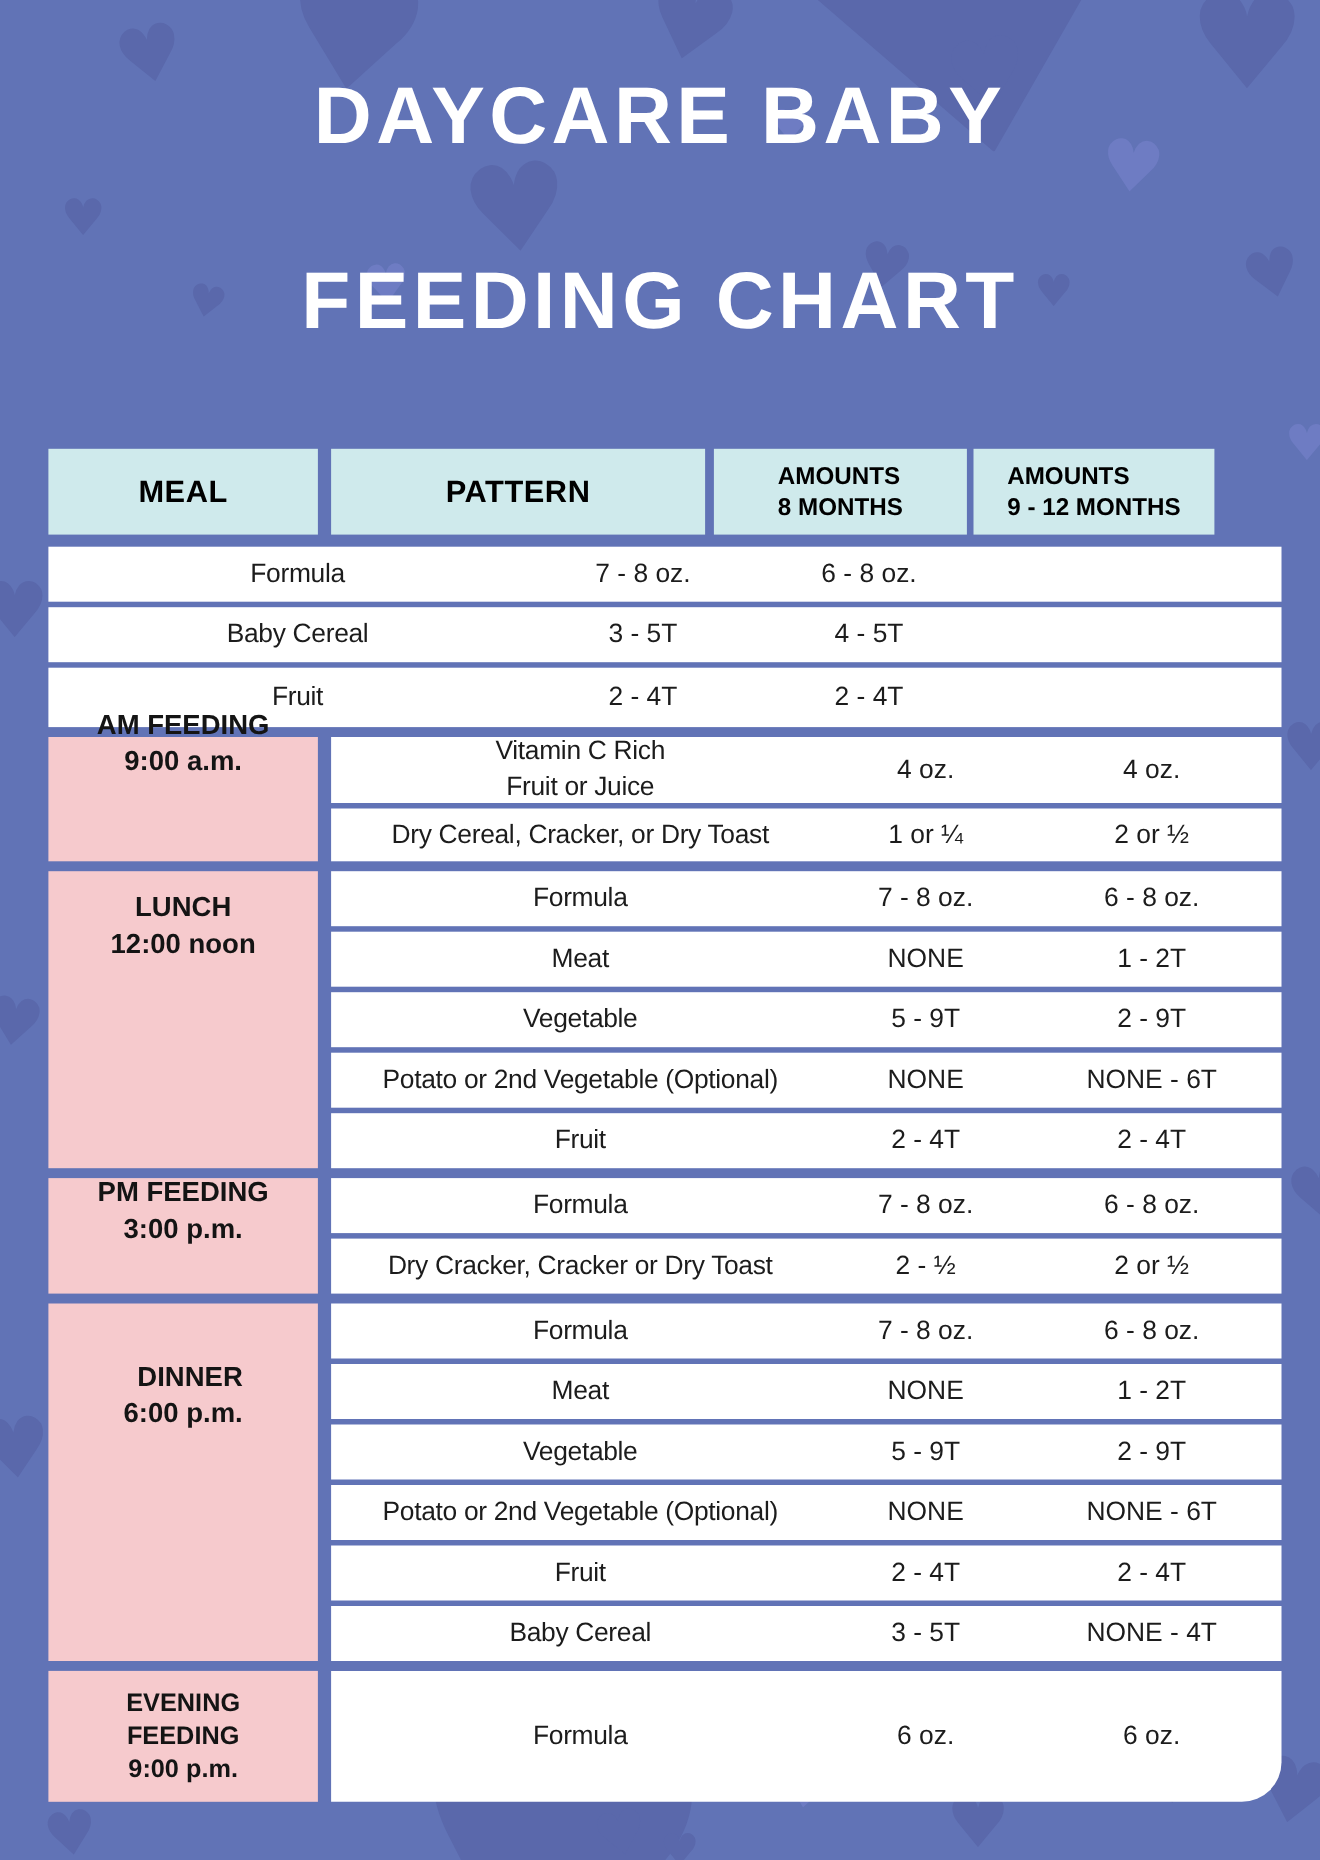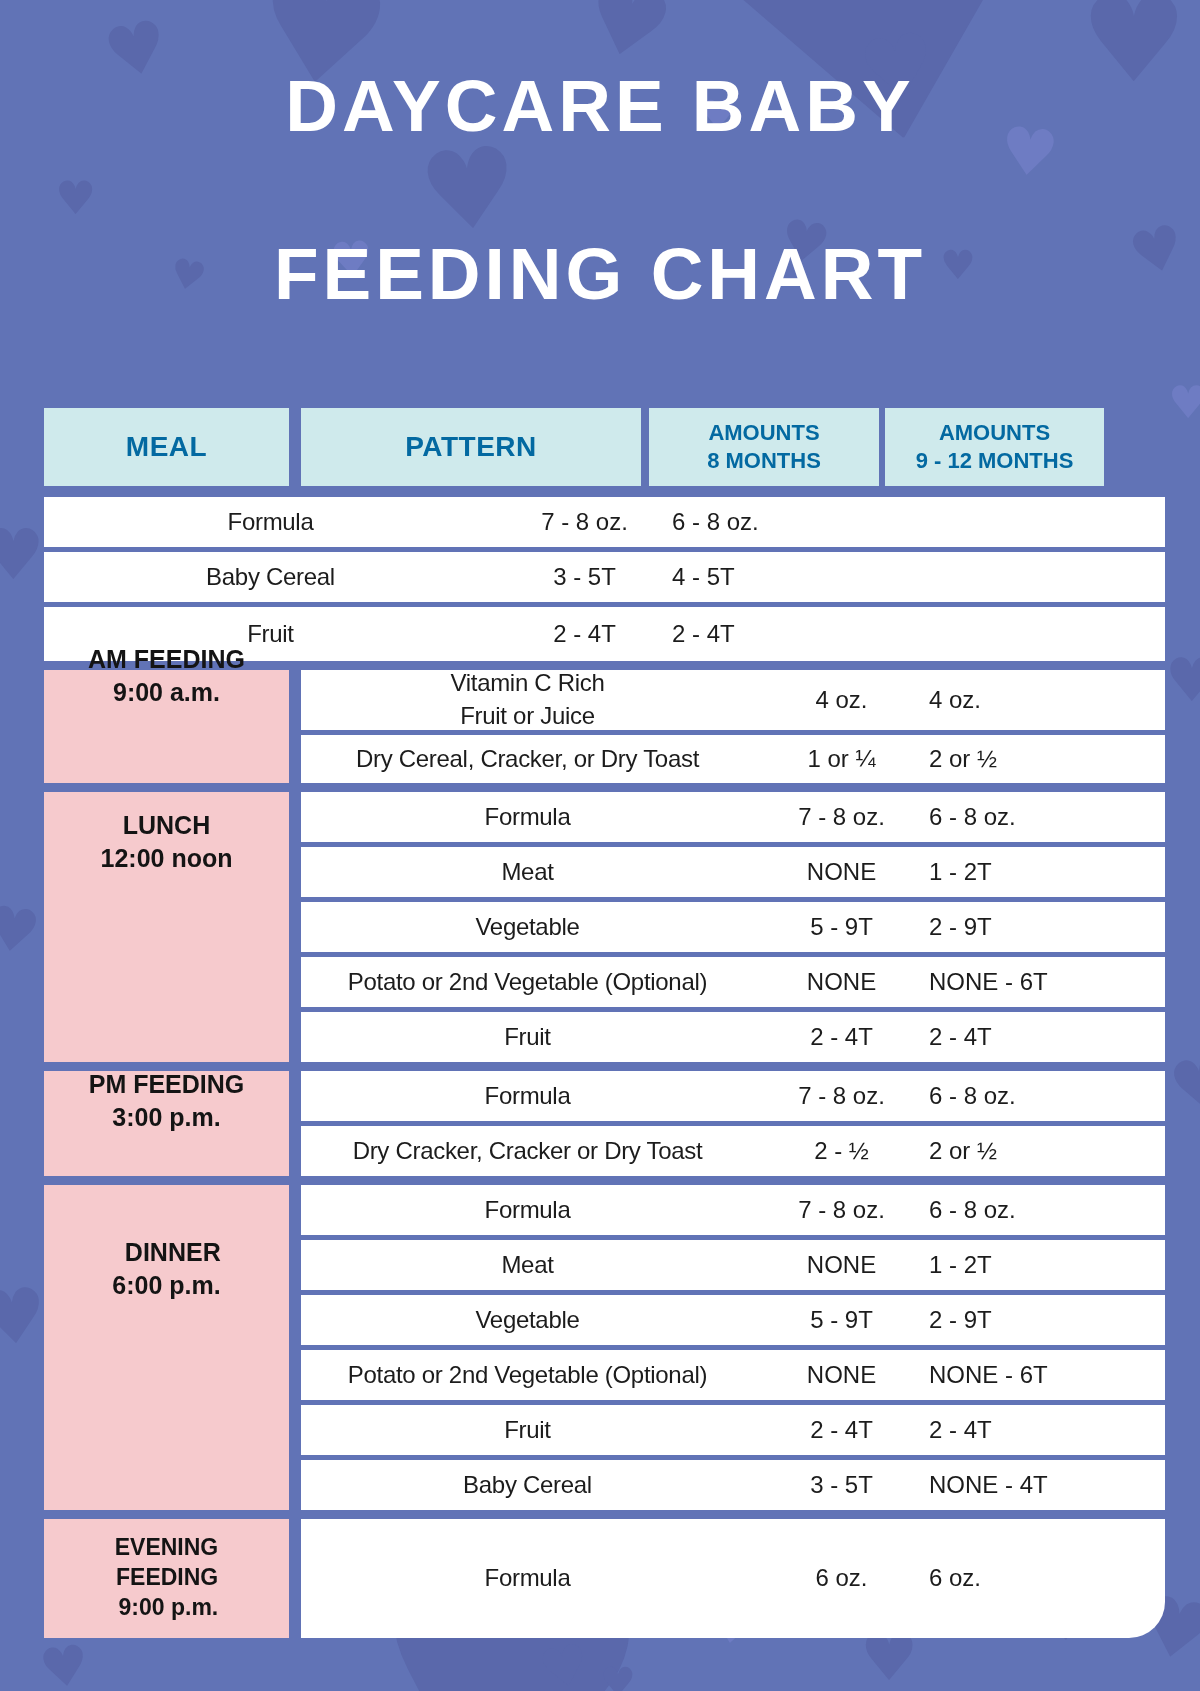--- a/index.html
+++ b/index.html
@@ -23,22 +23,22 @@
   
   .content{position:relative; z-index:1;}
   .title{
     padding-top:64px; text-align:center; color:var(--title);
     font-size:73px; font-weight:700; letter-spacing:4px; line-height:1.15;
     white-space:pre-line;
   }
   .table{margin:92px 35px 0 44px; width:1121px;}
   .thead{display:flex; height:78px;}
   .hcell{
-    background:var(--cell-cyan); color:#0369a1; display:flex;
-    align-items:center; justify-content:center; text-align:center;
+    background:var(--cell-cyan); color:#000000; display:flex;
+    align-items:center; justify-content:center; text-align:left;
     font-weight:700; white-space:pre-line;
   }
   .hcell.meal{width:245px; margin-right:12px; font-size:28px; letter-spacing:.5px;}
   .hcell.pattern{width:340px; margin-right:8px; font-size:28px; letter-spacing:.5px;}
   .hcell.a8{width:230px; margin-right:6px; font-size:22px; line-height:1.28;}
   .hcell.a912{width:219px; font-size:22px; line-height:1.28;}
   .band{display:flex; margin-top:9px;}
   .band:first-of-type{margin-top:11px;}
   .meal-cell{
     width:245px; margin-right:12px; background:var(--cell-pink);
@@ -49,21 +49,21 @@
   .meal-time{font-size:25px; font-weight:700; line-height:1.32;}
   .band-evening .meal-name,.band-evening .meal-time{font-size:23px; line-height:1.3;}
   .rows{flex:1; display:flex; flex-direction:column; gap:5px;}
   .trow{
     background:var(--row-bg); display:flex; align-items:center;
     color:var(--ink); font-size:24px;
   }
   .pattern-cell{width:453px; text-align:center; letter-spacing:-0.3px;
     white-space:pre-line; line-height:1.35;}
   .a8-cell{width:175px; text-align:center;}
-  .a912-cell{width:236px; text-align:left;}
+  .a912-cell{width:236px; text-align:center;}
   .band:last-child .trow:last-child{border-bottom-right-radius:36px;}
 </style>
 </head>
 <body>
 
 <div class="page">
   <div class="hearts" id="hearts">
       <span class="heart" style="left: 640px; top: -300px; font-size: 520px; color: var(--heart-d); transform: rotate(-10deg);">♥</span>
       <span class="heart" style="left: 255px; top: -45px; font-size: 150px; color: var(--heart-d); transform: rotate(8deg);">♥</span>
       <span class="heart" style="left: 105px; top: 15px; font-size: 70px; color: var(--heart-d); transform: rotate(-12deg);">♥</span>
@@ -240,21 +240,21 @@
               </div>
               <div class="trow" style="height: 50px;">
                 <div class="pattern-cell">Baby Cereal</div>
                 <div class="a8-cell">3 - 5T</div>
                 <div class="a912-cell">NONE - 4T</div>
               </div>
             </div>
           </div>
           <div class="band band-evening">
             <div class="meal-cell">
-              <div style="transform: translateY(0px); text-align: right;">
+              <div style="transform: translateY(0px);">
                 <div class="meal-name">EVENING
 FEEDING</div>
                 <div class="meal-time">9:00 p.m.</div>
               </div>
             </div>
             <div class="rows">
               <div class="trow" style="height: 119px;">
                 <div class="pattern-cell">Formula</div>
                 <div class="a8-cell">6 oz.</div>
                 <div class="a912-cell">6 oz.</div>

